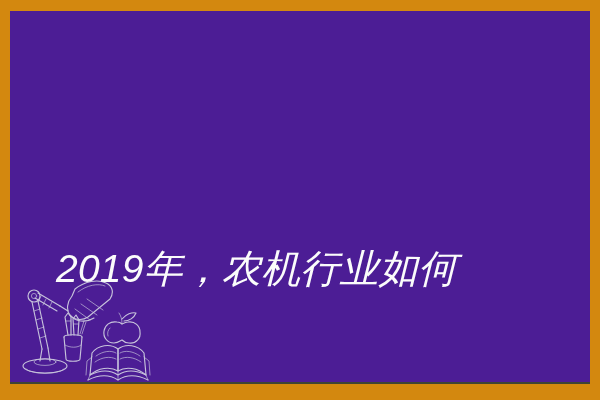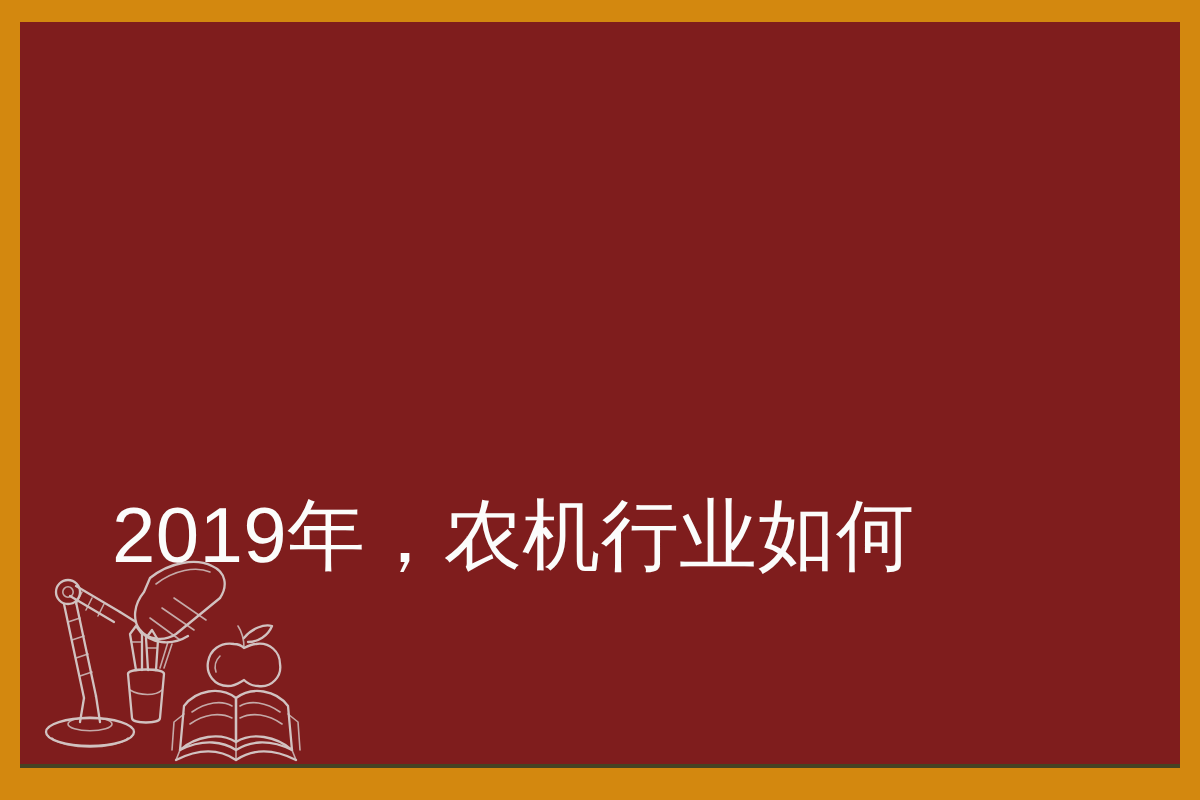--- a/index.html
+++ b/index.html
@@ -26,22 +26,23 @@
     border-right: 10px solid #D3880F;
     border-bottom: 16px solid #D3880F;
     border-left: 10px solid #D3880F;
   }
 
   
   #chalkboard {
     position: relative;
     width: 100%;
     height: 100%;
-    background: #7f1d1d;
+    background: #4c1d95;
     overflow: hidden;
+    font-style: italic;
   }
 
   
   #board-bottom-seam {
     position: absolute;
     left: 0;
     right: 0;
     bottom: 0;
     height: 2px;
     background: #3c4a25;

